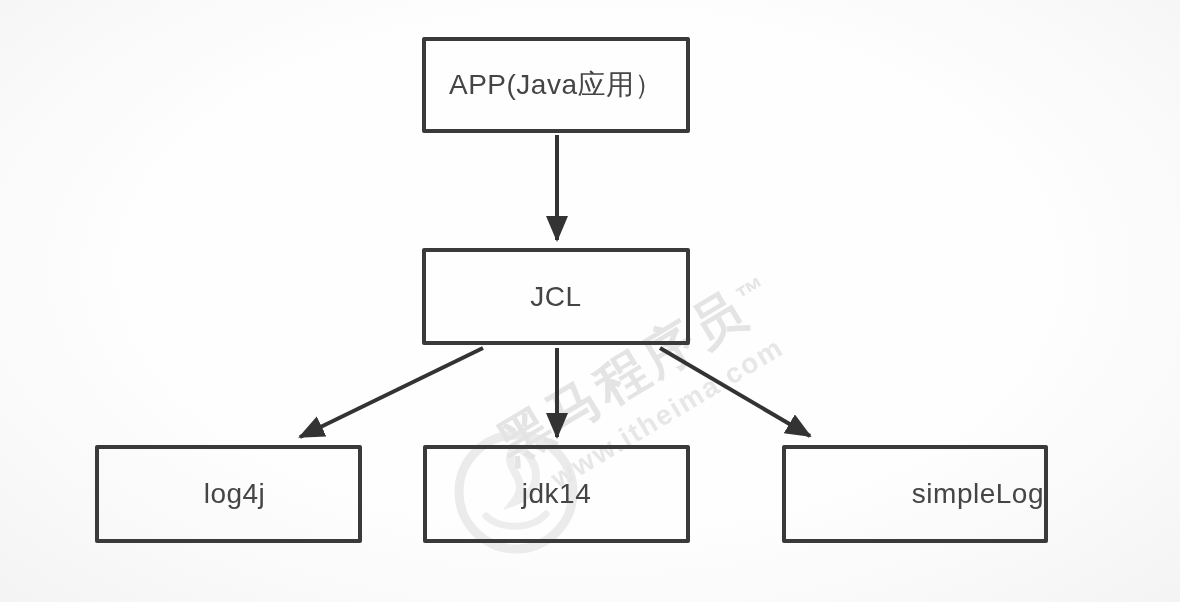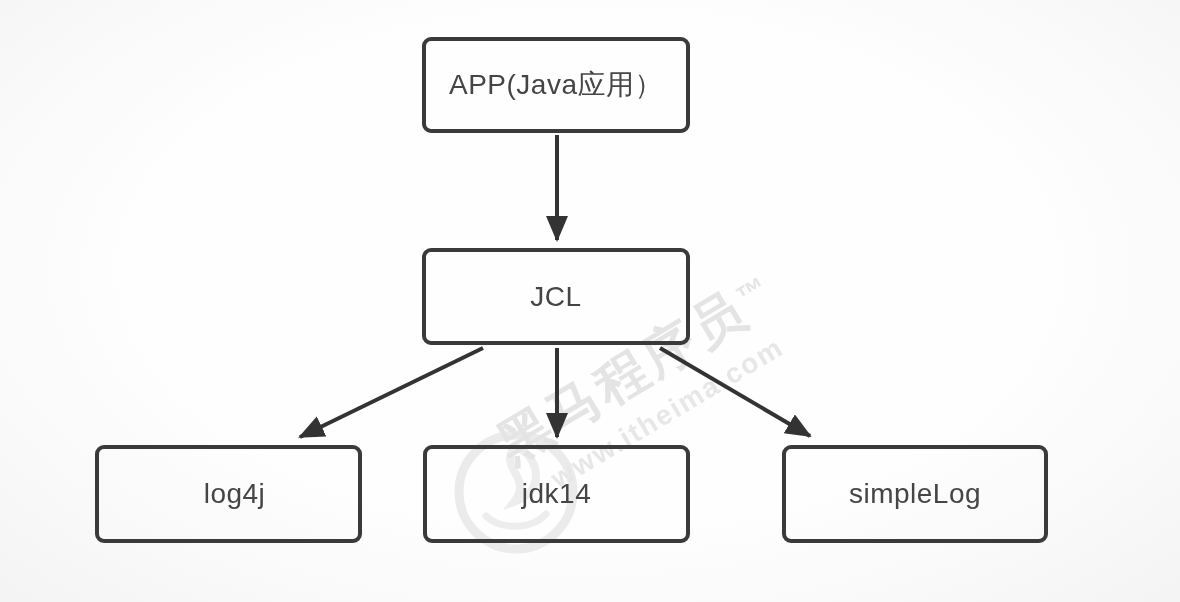--- a/index.html
+++ b/index.html
@@ -9,33 +9,33 @@
     background:#ffffff;
   }
   .canvas{
     position:relative;width:1180px;height:602px;
     background:radial-gradient(ellipse at 50% 45%, #fefefe 55%, #f4f4f4 100%);
   }
   .layer{position:absolute;left:0;top:0;width:1180px;height:602px;}
   svg.layer{pointer-events:none;}
   .node{
     position:absolute;
-    border:4px solid #3a3a3a;border-radius:9px;
+    border:4px solid #3a3a3a;border-radius:2px;
     background:transparent;
     display:flex;align-items:center;justify-content:center;
     box-sizing:border-box;
     color:#454545;font-size:28px;letter-spacing:0.5px;
     z-index:2;
   }
   .node .lbl{white-space:nowrap;}
   #node-app      {left:422px;top:37px;width:268px;height:96px;}
   #node-jcl      {left:422px;top:248px;width:268px;height:97px;}
   #node-log4j    {left:95px; top:445px;width:267px;height:98px;padding-left:12px;}
   #node-jdk14    {left:423px;top:445px;width:267px;height:98px;}
-  #node-simplelog{left:782px;top:445px;width:266px;height:98px;}
+  #node-simplelog{left:782px;top:445px;width:266px;height:98px;justify-content:flex-end;}
   .wm-text{fill:#e4e4e4;font-weight:bold;}
   .wm-url{fill:#e7e7e7;font-weight:bold;}
   .edge{stroke:#333333;stroke-width:4;fill:none;}
 </style>
 </head>
 <body>
 
 <div class="canvas">
 
   <svg class="layer" viewBox="0 0 1180 602">

